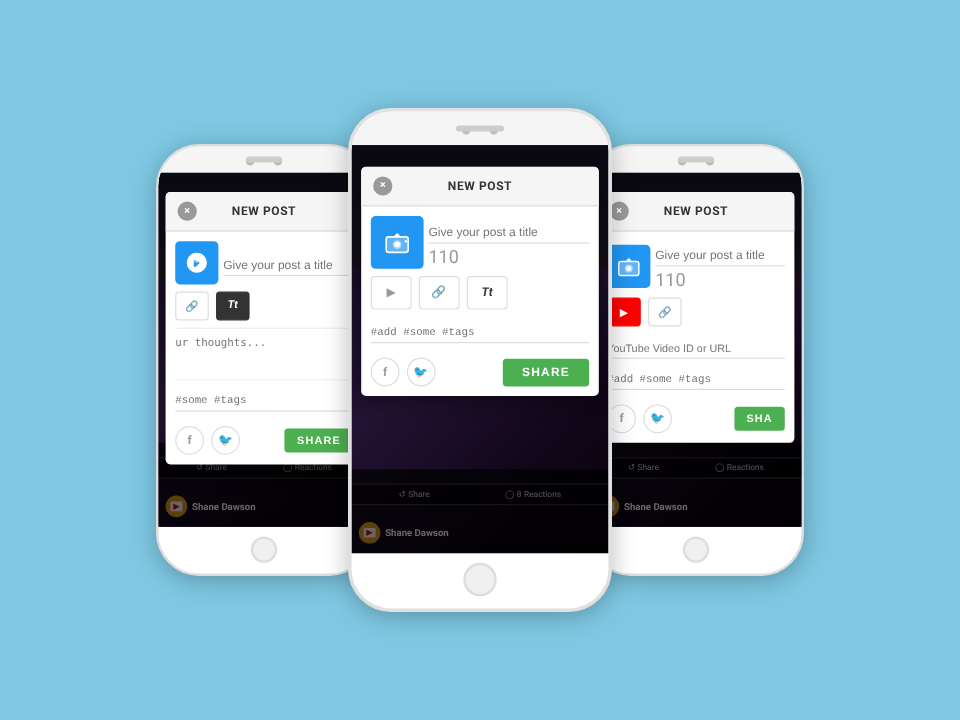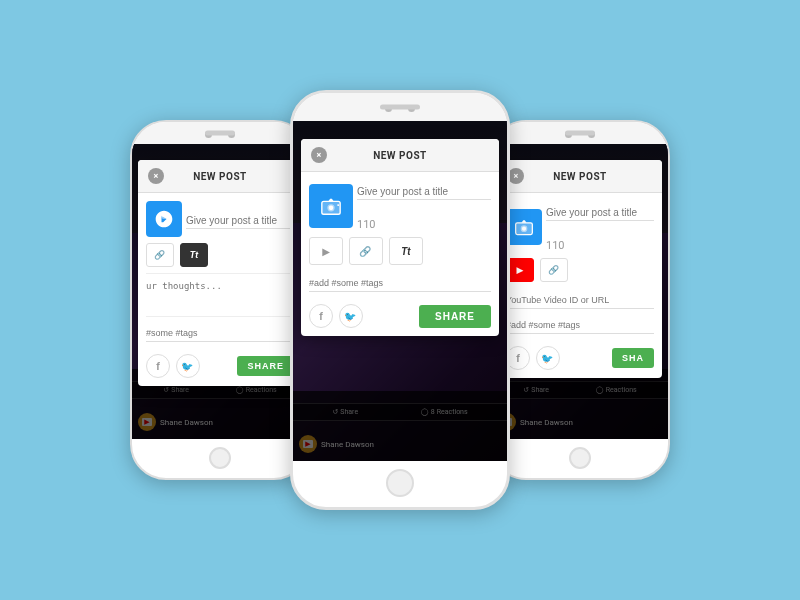--- a/index.html
+++ b/index.html
@@ -216,21 +216,21 @@
       display: flex;
       align-items: center;
       justify-content: center;
       font-size: 8px;
       color: white;
     }
 
     .bg-username {
       color: white;
       font-size: 8px;
-      font-weight: normal;
+      font-weight: bold;
     }
 
     .bg-yt-icon {
       color: #ff0000;
       font-size: 7px;
       background: white;
       padding: 0 2px;
       border-radius: 1px;
     }
 
@@ -325,23 +325,23 @@
       border: none;
       border-bottom: 1px solid #ddd;
       font-size: 10px;
       color: #999;
       outline: none;
       padding: 2px 0;
       background: transparent;
     }
 
     .char-count {
-      font-size: 11px;
+      font-size: 15px;
       color: #999;
-      margin-top: 18px;
+      margin-top: 2px;
     }
 
     
     .type-buttons {
       display: flex;
       gap: 6px;
       margin: 6px 0;
     }
 
     .type-btn {
@@ -392,20 +392,21 @@
     .tags-input {
       width: 100%;
       border: none;
       border-bottom: 1px solid #ddd;
       font-size: 9px;
       color: #bbb;
       outline: none;
       padding: 3px 0;
       background: transparent;
       margin-bottom: 8px;
+      font-family: Liberation Mono, monospace;
     }
 
     
     .thoughts-input {
       width: 100%;
       border: none;
       font-size: 9px;
       color: #bbb;
       outline: none;
       padding: 3px 0;

